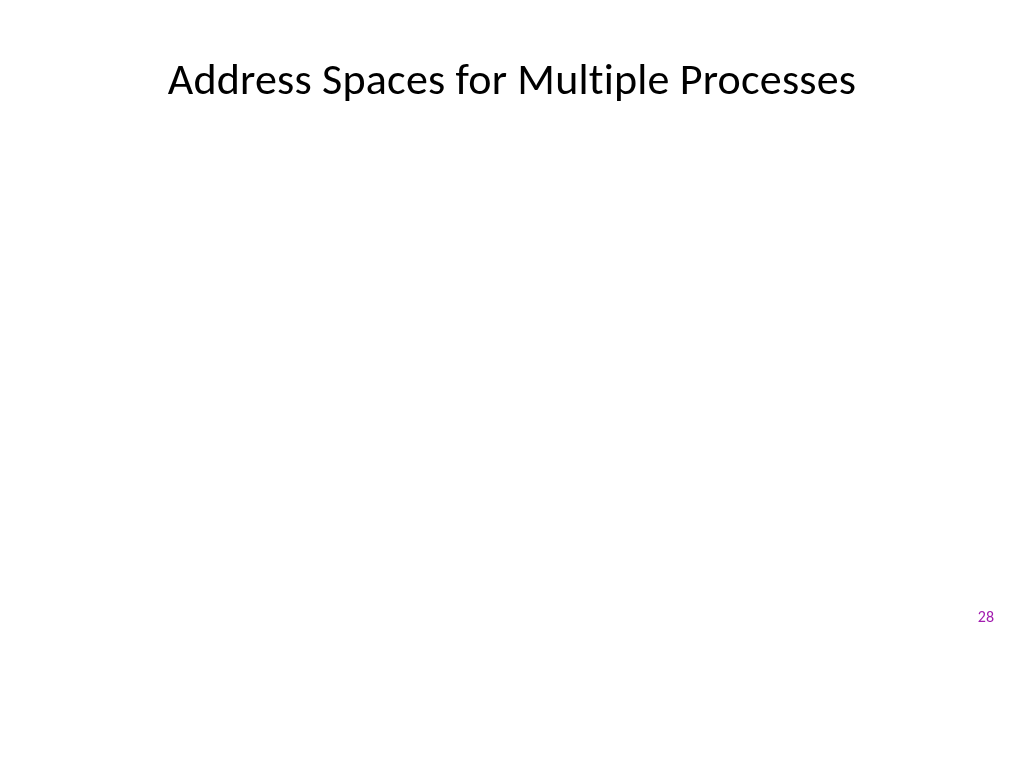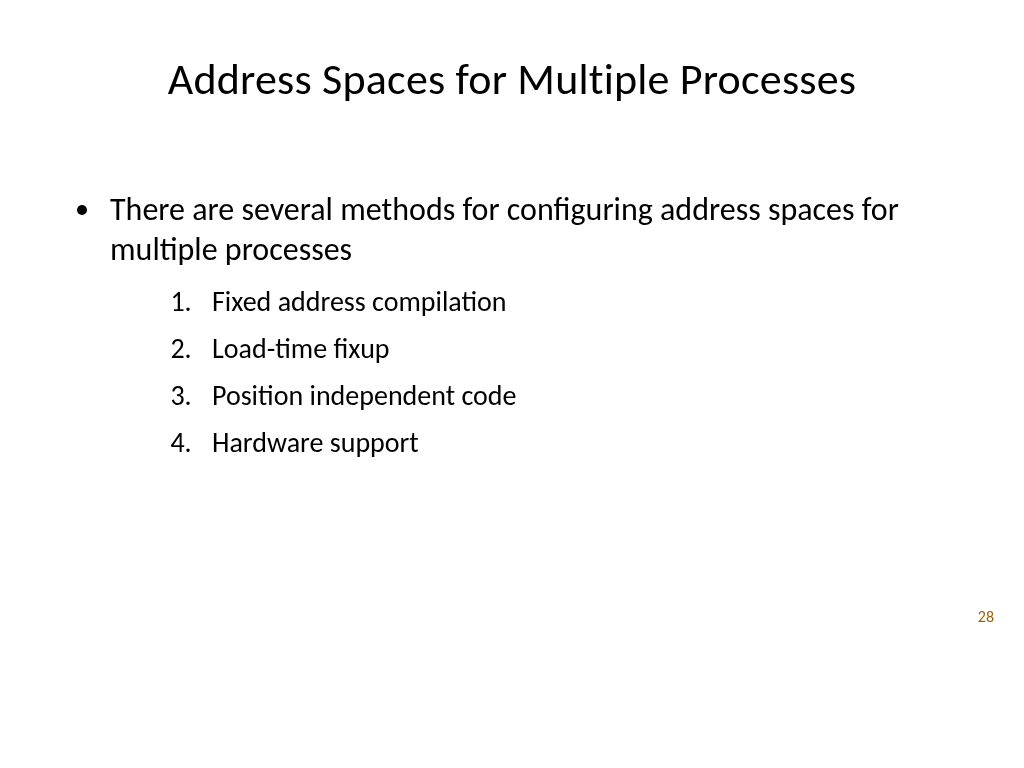--- a/index.html
+++ b/index.html
@@ -53,39 +53,26 @@
   }
   ol.level2 > li {
     margin: 0 0 12px 0;
     padding-left: 14px;
   }
   .page-num {
     position: absolute;
     bottom: 20px;
     right: 30px;
     font-size: 16px;
-    color: #a16207;
+    color: #a21caf;
   }
 </style>
 </head>
 <body>
 
 <div class="slide">
 
   <div class="title">Address Spaces for Multiple Processes</div>
 
-  <div class="body">
-    <ul class="level1">
-      <li>
-        <span>There are several methods for configuring address spaces for multiple processes</span>
-        <ol class="level2">
-          <li>Fixed address compilation</li>
-          <li>Load-time fixup</li>
-          <li>Position independent code</li>
-          <li>Hardware support</li>
-        </ol>
-      </li>
-    </ul>
-  </div>
 
   <div class="page-num">28</div>
 
 </div>
 
 </body></html>

